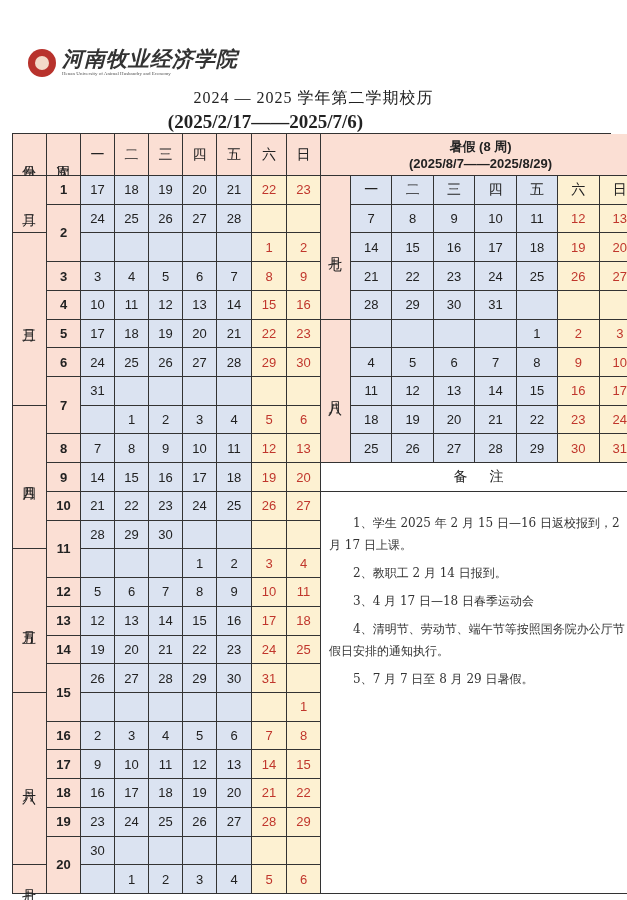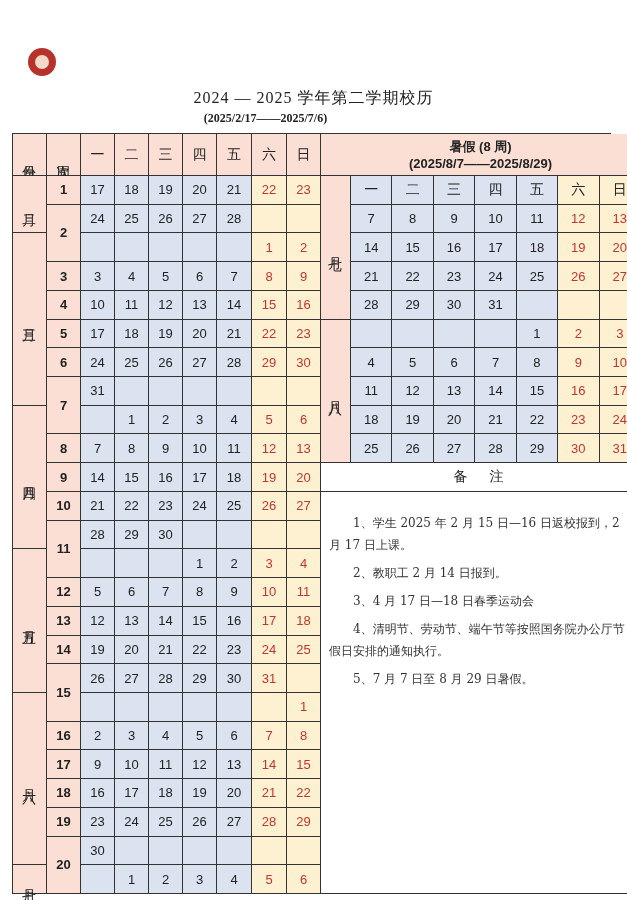--- a/index.html
+++ b/index.html
@@ -4,39 +4,43 @@
 <style>
   html,body{margin:0;padding:0;background:#fff;}
   body{width:627px;height:900px;position:relative;overflow:hidden;font-family:"DejaVu Sans",sans-serif;color:#222;}
   .logo{position:absolute;left:28px;top:48px;display:flex;align-items:center;}
   .logo-emblem{width:28px;height:28px;border-radius:50%;background:#b8322c;position:relative;}
   .logo-emblem::after{content:"";position:absolute;left:7px;top:7px;width:14px;height:14px;border-radius:50%;background:#f3d9c8;}
   .logo-text{margin-left:6px;}
   .logo-cn{font-family:"DejaVu Serif",serif;font-size:21px;font-weight:bold;color:#333;letter-spacing:1px;line-height:22px;font-style:italic;}
   .logo-en{font-family:"Liberation Serif",serif;font-size:5px;color:#555;line-height:7px;}
   .title{position:absolute;left:0;width:627px;top:88px;text-align:center;font-family:"Liberation Serif",serif;font-size:16px;letter-spacing:1px;}
-  .subtitle{position:absolute;left:0;width:531px;top:111px;text-align:center;font-family:"Liberation Serif",serif;font-size:12px;font-weight:bold;}
+  .subtitle{position:absolute;left:0;width:531px;top:111px;text-align:center;font-family:"Liberation Serif",serif;font-size:19px;font-weight:bold;}
   .grid{position:absolute;left:12px;top:133px;width:598px;height:760px;}
   .cell{position:absolute;box-sizing:border-box;border-right:1px solid #333;border-bottom:1px solid #333;display:flex;align-items:center;justify-content:center;font-family:"Liberation Sans",sans-serif;font-size:13px;}
   .pink{background:#fbdfd4;}
   .blue{background:#dbe3f1;}
   .yellow{background:#fdf1d2;}
   .white{background:#fff;}
   .red{color:#c0362c;}
   .bold{font-weight:bold;}
   .vert{writing-mode:vertical-rl;text-orientation:upright;font-size:14px;letter-spacing:-1px;font-family:"DejaVu Sans",sans-serif;}
   .hdr{font-family:"DejaVu Sans",sans-serif;font-size:14px;}
   .notes{position:absolute;box-sizing:border-box;font-family:"DejaVu Serif",serif;font-size:12px;line-height:22px;color:#333;padding:0 8px 0 8px;}
   .notes p{margin:0 0 6px 0;text-indent:2em;}
 </style>
 </head>
 <body>
 
 <div class="logo">
   <div class="logo-emblem"></div>
+  <div class="logo-text">
+    <div class="logo-cn">河南牧业经济学院</div>
+    <div class="logo-en">Henan University of Animal Husbandry and Economy</div>
+  </div>
 </div>
 <div class="title">2024 — 2025 学年第二学期校历</div>
 <div class="subtitle">(2025/2/17——2025/7/6)</div>
 
 <div class="grid" id="grid" style="border-top: 1px solid rgb(51, 51, 51); border-left: 1px solid rgb(51, 51, 51);">
     <div class="cell pink vert" style="left: 0px; top: 0px; width: 34px; height: 42px;">月份</div>
     <div class="cell pink vert" style="left: 34px; top: 0px; width: 34px; height: 42px;">周次</div>
     <div class="cell pink hdr" style="left: 68px; top: 0px; width: 34px; height: 42px;">一</div>
     <div class="cell pink hdr" style="left: 102px; top: 0px; width: 34px; height: 42px;">二</div>
     <div class="cell pink hdr" style="left: 136px; top: 0px; width: 34px; height: 42px;">三</div>

